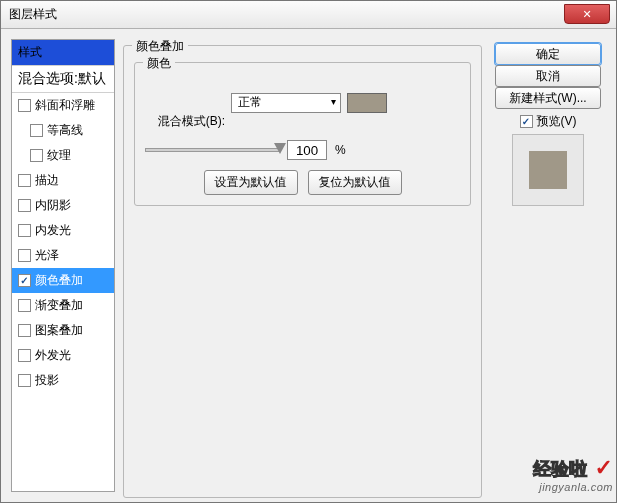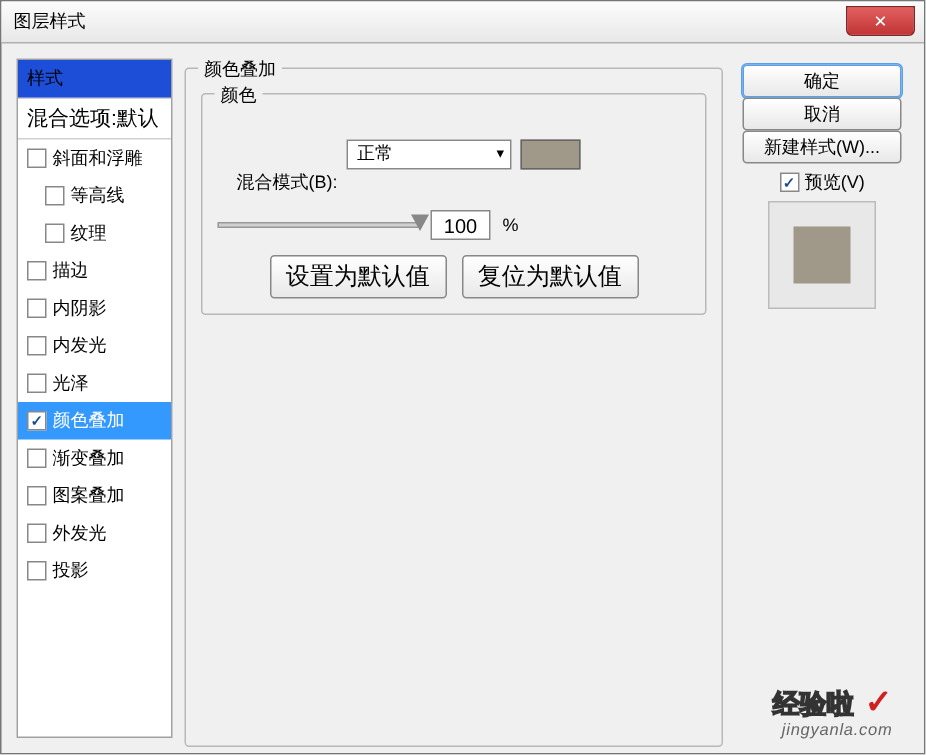--- a/index.html
+++ b/index.html
@@ -205,21 +205,21 @@
       gap: 10px;
       justify-content: center;
       margin-top: 4px;
     }
     .btn {
       border: 1px solid #888;
       background: linear-gradient(to bottom, #fff, #e8e8e8);
       border-radius: 3px;
       padding: 3px 10px;
       cursor: pointer;
-      font-size: 16px;
+      font-size: 12px;
       min-width: 86px;
       text-align: center;
     }
     .right-panel {
       width: 116px;
       display: flex;
       flex-direction: column;
       gap: 0;
       align-items: center;
       padding-top: 4px;
@@ -256,21 +256,21 @@
       justify-content: center;
       margin-top: 4px;
     }
     .preview-inner {
       width: 38px;
       height: 38px;
       background: #a09888;
     }
     .watermark {
       position: absolute;
-      right: 22px;
+      right: 4px;
       bottom: 10px;
       text-align: right;
       pointer-events: none;
     }
     .wm1 {
       font-size: 18px;
       font-weight: bold;
       color: #fff;
       -webkit-text-stroke: 1px #333;
       display: inline-block;

